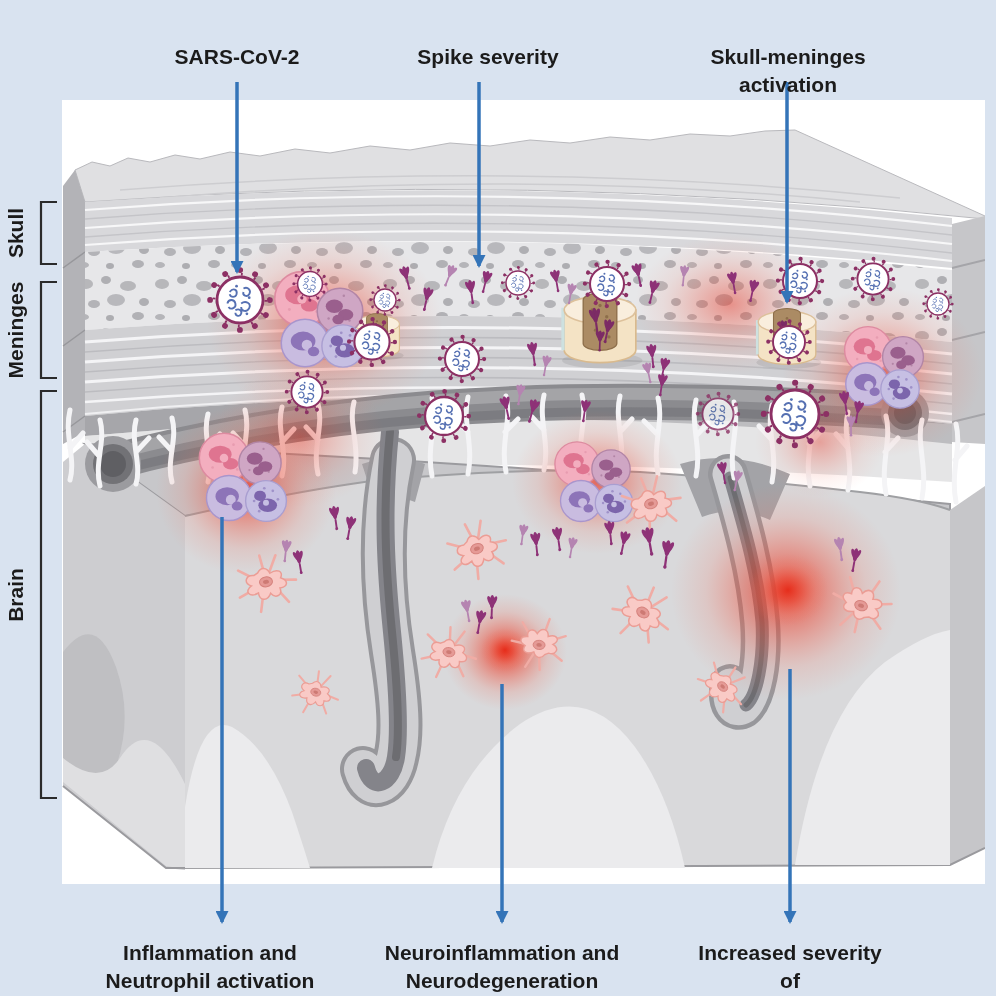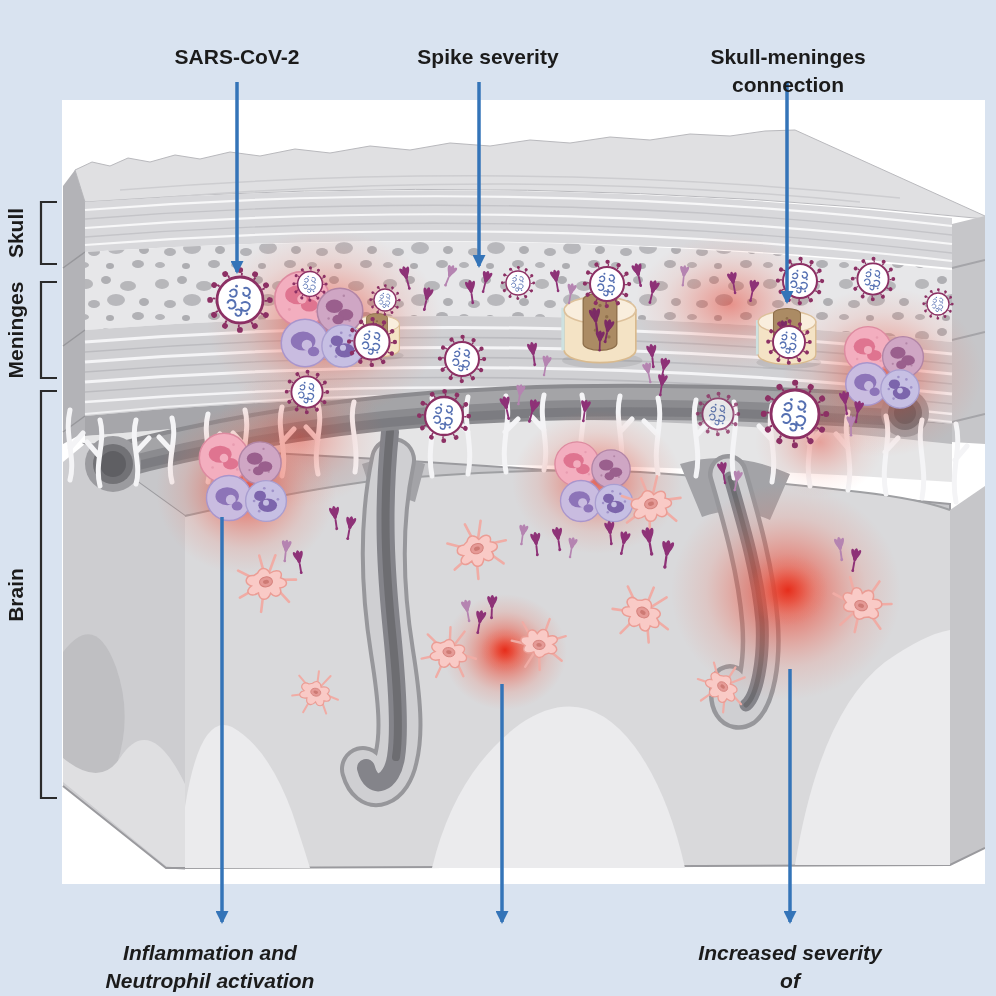--- a/index.html
+++ b/index.html
@@ -2,21 +2,21 @@
 <html><head>
 <meta charset="utf-8">
 <style>
   html,body{margin:0;padding:0;background:#d9e3f0;}
   .stage{position:relative;width:996px;height:996px;background:#d9e3f0;
          font-family:"Liberation Sans",sans-serif;overflow:hidden;margin-top:12px;}
   .scene{position:absolute;left:0;top:0;}
   .lbl{position:absolute;color:#1b1b1b;font-weight:700;font-size:21px;
        text-align:center;line-height:1.32;white-space:pre-line;}
   .top-label{top:31px;transform:translateX(-50%);}
-  .bottom-label{top:927px;transform:translateX(-50%);font-style:italic;}
+  .bottom-label{top:927px;transform:translateX(-50%);}
   .side-label{transform:translate(-50%,-50%) rotate(-90deg);white-space:nowrap;}
 </style>
 </head>
 <body>
 
 <div class="stage">
 
 <svg class="scene" width="996" height="996" viewBox="0 0 996 996">
   <defs>
     <radialGradient id="rg">
@@ -354,24 +354,26 @@
     <line x1="479" y1="70" x2="479" y2="254" marker-end="url(#ah)"></line>
     <line x1="787" y1="70" x2="787" y2="290" marker-end="url(#ah)"></line>
     <line x1="222" y1="505" x2="222" y2="910" marker-end="url(#ah)"></line>
     <line x1="502" y1="672" x2="502" y2="910" marker-end="url(#ah)"></line>
     <line x1="790" y1="657" x2="790" y2="910" marker-end="url(#ah)"></line>
   </g>
 </svg>
 
 <div class="lbl top-label" style="left:237px">SARS-CoV-2</div>
 <div class="lbl top-label" style="left:488px">Spike severity</div>
-<div class="lbl top-label" style="left:788px">Skull-meninges connection</div>
+<div class="lbl top-label" style="left:788px">Skull-meninges activation</div>
 
 <div class="lbl side-label" style="left:16px;top:221px">Skull</div>
 <div class="lbl side-label" style="left:16px;top:318px">Meninges</div>
 <div class="lbl side-label" style="left:16px;top:583px">Brain</div>
 
 <div class="lbl bottom-label" style="left:210px">Inflammation and
 Neutrophil activation</div>
+<div class="lbl bottom-label" style="left:502px">Neuroinflammation and
+Neurodegeneration</div>
 <div class="lbl bottom-label" style="left:790px">Increased severity of
 future injuries</div>
 
 </div>
 
 </body></html>

